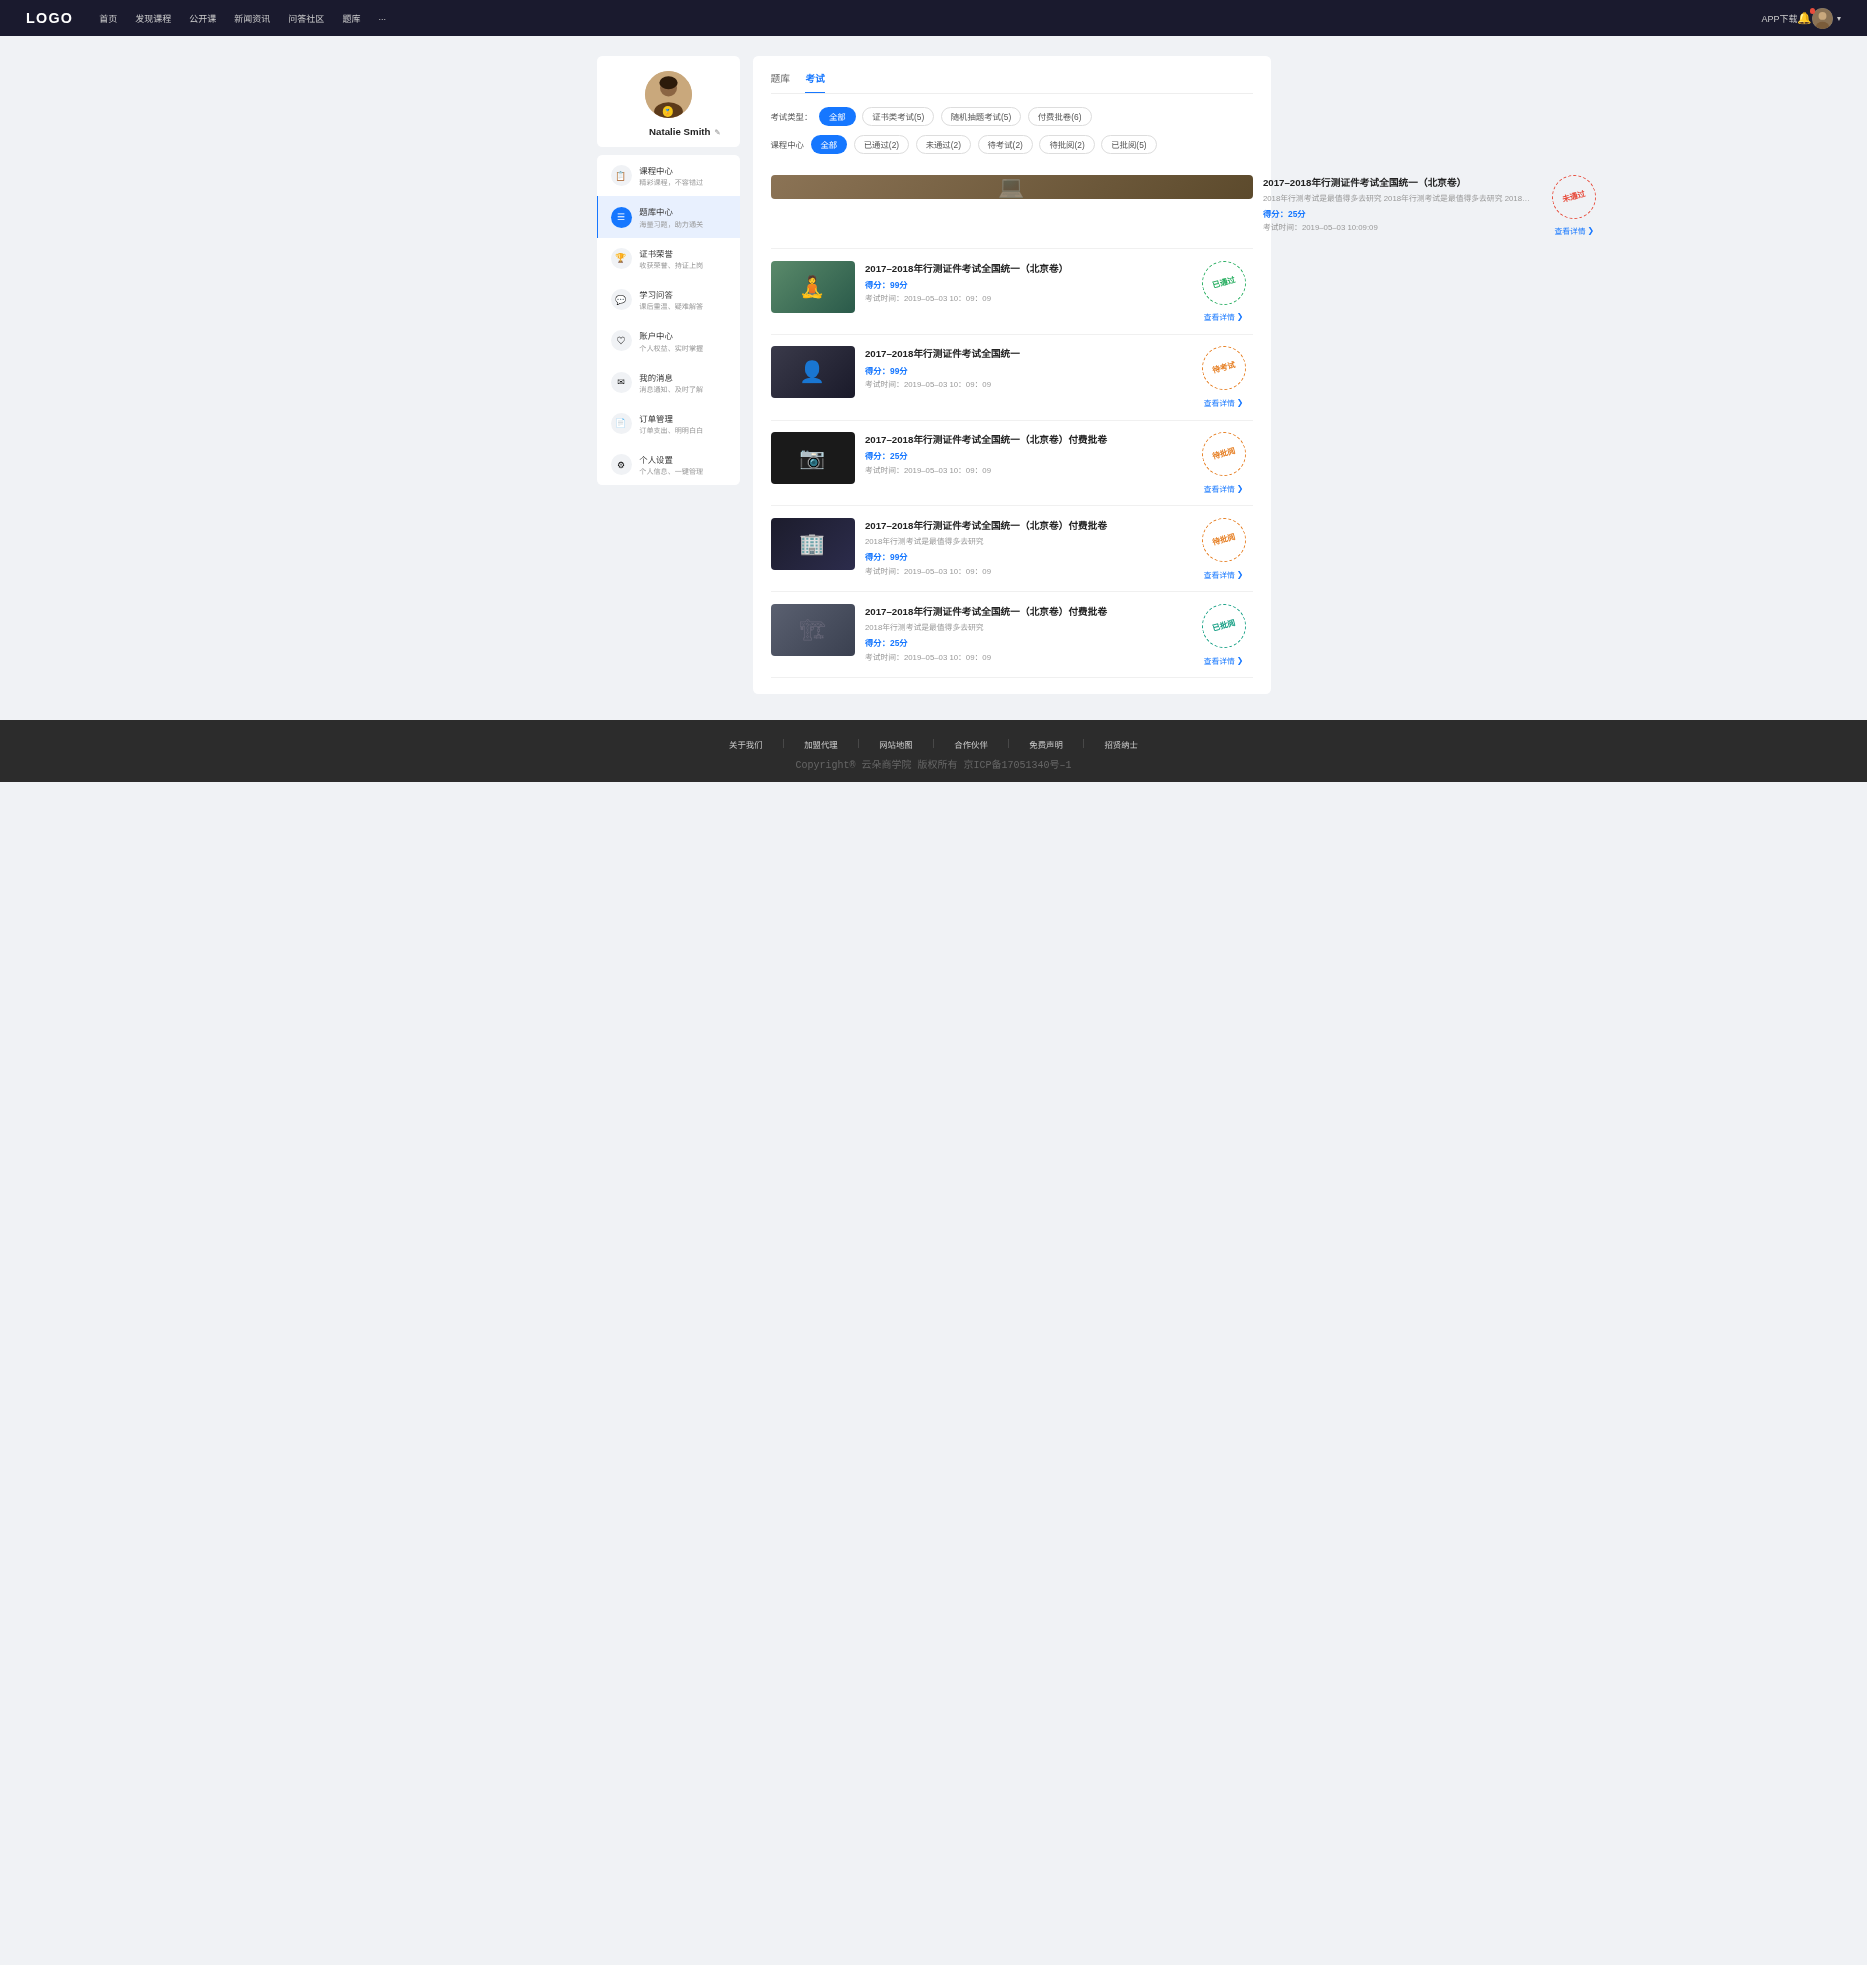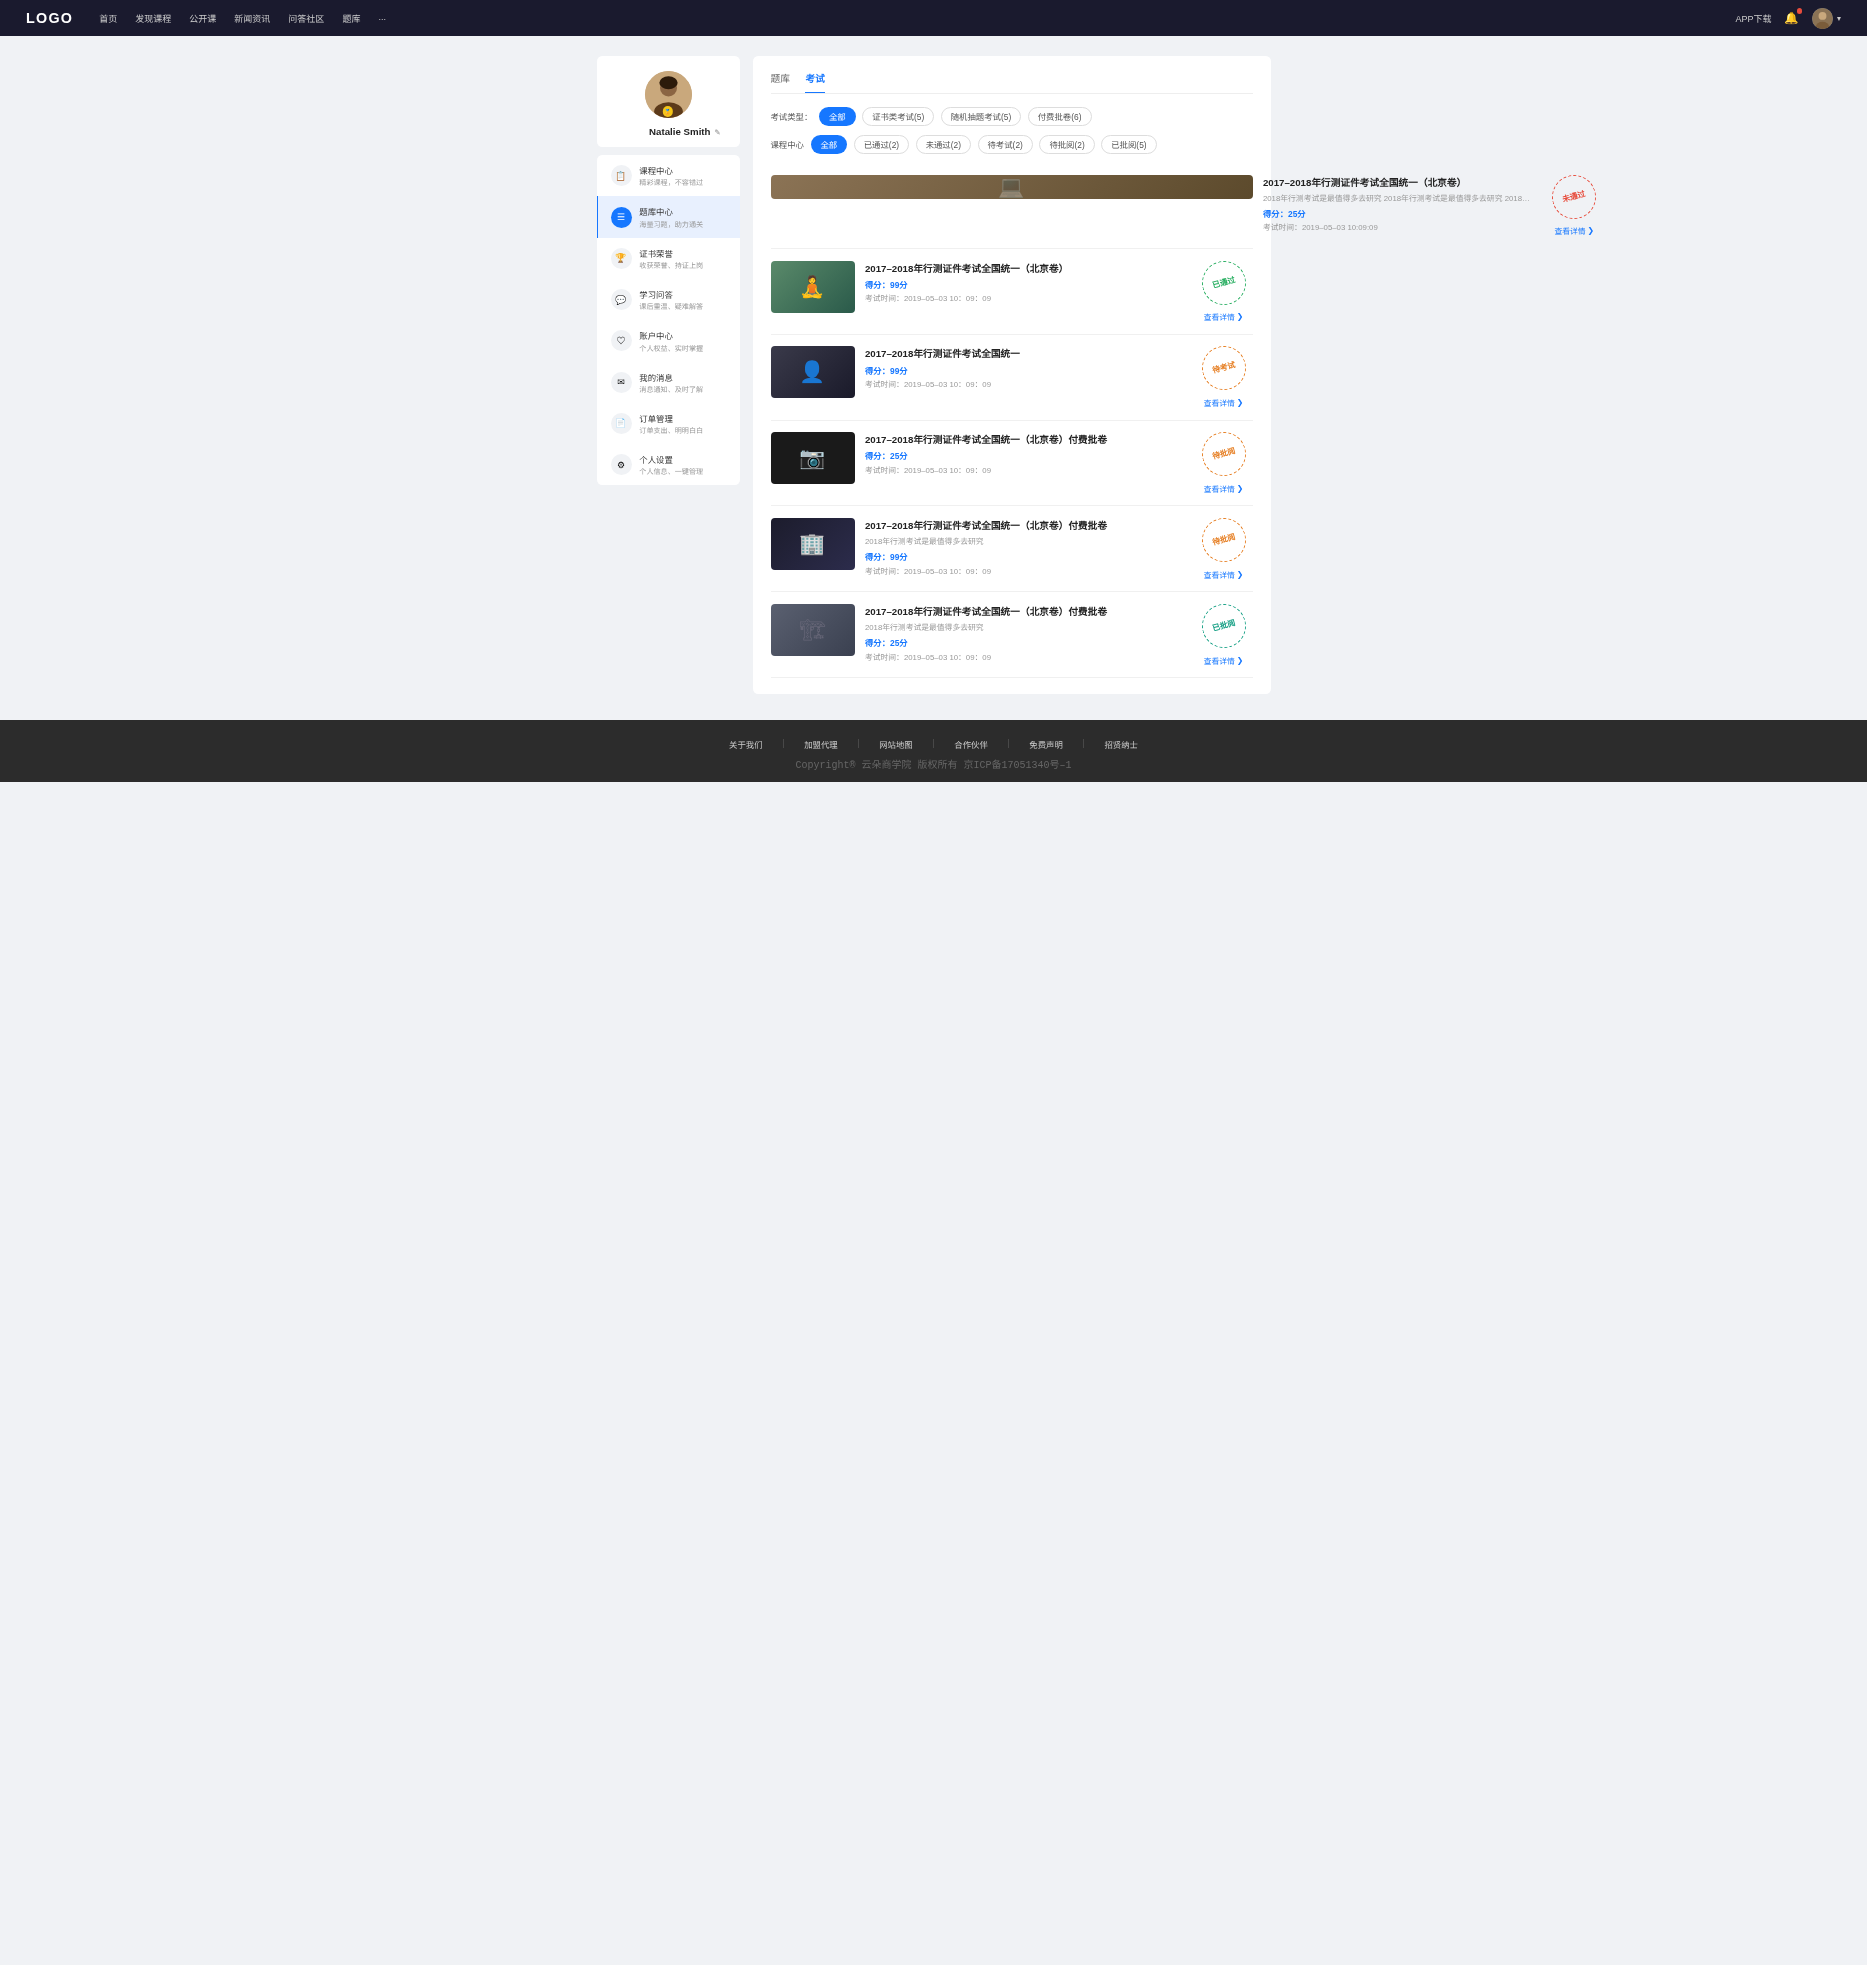--- a/index.html
+++ b/index.html
@@ -30,21 +30,20 @@
     }
     .header-nav a {
       color: #ccc;
       text-decoration: none;
       font-size: 9px;
       cursor: pointer;
     }
     .header-right {
       display: flex;
       align-items: center;
-      gap: 13px;
     }
     .header-app-btn {
       color: #ccc;
       font-size: 9px;
       cursor: pointer;
     }
     .bell-wrapper {
       position: relative;
       cursor: pointer;
     }

